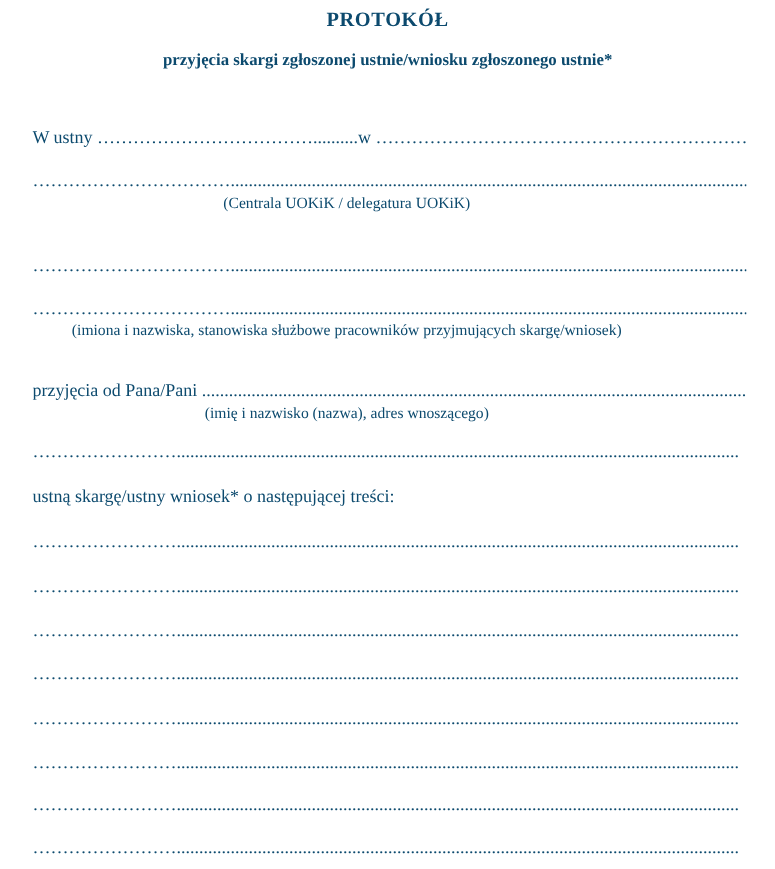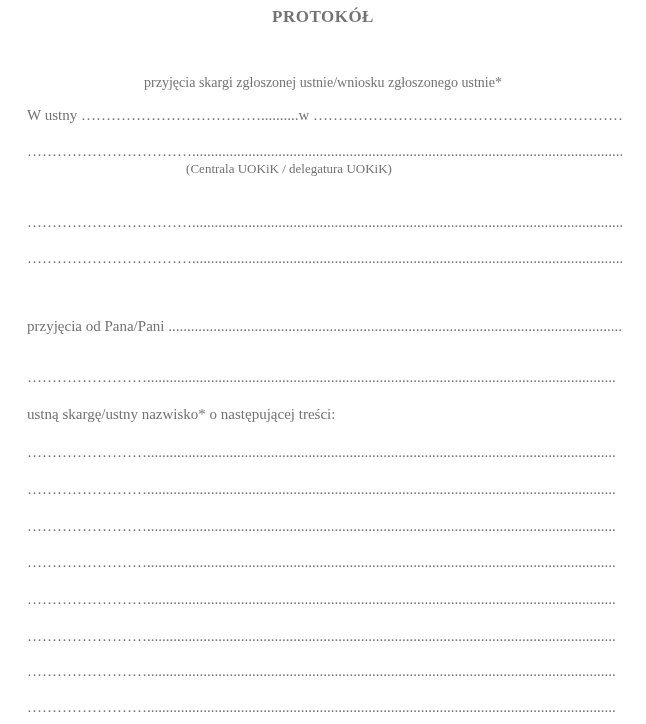--- a/index.html
+++ b/index.html
@@ -1,40 +1,39 @@
 <!DOCTYPE html>
 <html><head>
 <meta charset="utf-8">
 <style>
   html, body { margin: 0; padding: 0; background: #ffffff; }
   .page {
     position: relative;
     width: 646px;
     height: 724px;
     background: #ffffff;
-    color: #737373;
+    color: #0c4a6e;
     font-family: "Liberation Serif", serif;
     font-size: 15px;
     line-height: 1.15;
     overflow: hidden;
   }
   .abs { position: absolute; }
   .title {
     left: 0; width: 646px;
     text-align: center;
     font-weight: bold;
     font-size: 17px;
     letter-spacing: 0.5px;
   }
   .subtitle {
     left: 0; width: 646px;
     text-align: center;
-    font-weight: normal;
+    font-weight: bold;
     font-size: 14px;
-    margin-top: 32px;
   }
   .line {
     left: 27px; width: 595px;
     white-space: nowrap;
     overflow: hidden;
   }
   .caption {
     left: 0; width: 578px;
     text-align: center;
     font-size: 13px;
@@ -55,29 +54,31 @@
   </div>
 
   <div class="abs line" style="top:143px">……………………………..........................................................................................................................</div>
 
   <div class="abs caption" style="top:162px">(Centrala UOKiK / delegatura UOKiK)</div>
 
   <div class="abs line" style="top:214px">……………………………..........................................................................................................................</div>
 
   <div class="abs line" style="top:250px">……………………………..........................................................................................................................</div>
 
+  <div class="abs caption" style="top:268px">(imiona i nazwiska, stanowiska służbowe pracowników przyjmujących skargę/wniosek)</div>
 
   <div class="abs line" style="top:318px">
     <span>przyjęcia od Pana/Pani </span><span>..................................................................................................................................</span>
   </div>
 
+  <div class="abs caption" style="top:337px">(imię i nazwisko (nazwa), adres wnoszącego)</div>
 
   <div class="abs line" style="top:369px">…………………….............................................................................................................................</div>
 
-  <div class="abs line" style="top:406px">ustną skargę/ustny nazwisko* o następującej treści:</div>
+  <div class="abs line" style="top:406px">ustną skargę/ustny wniosek* o następującej treści:</div>
 
   <div class="abs line" style="top:444px">…………………….............................................................................................................................</div>
   <div class="abs line" style="top:481px">…………………….............................................................................................................................</div>
   <div class="abs line" style="top:518px">…………………….............................................................................................................................</div>
   <div class="abs line" style="top:554px">…………………….............................................................................................................................</div>
   <div class="abs line" style="top:591px">…………………….............................................................................................................................</div>
   <div class="abs line" style="top:628px">…………………….............................................................................................................................</div>
   <div class="abs line" style="top:663px">…………………….............................................................................................................................</div>
   <div class="abs line" style="top:699px">…………………….............................................................................................................................</div>
 

